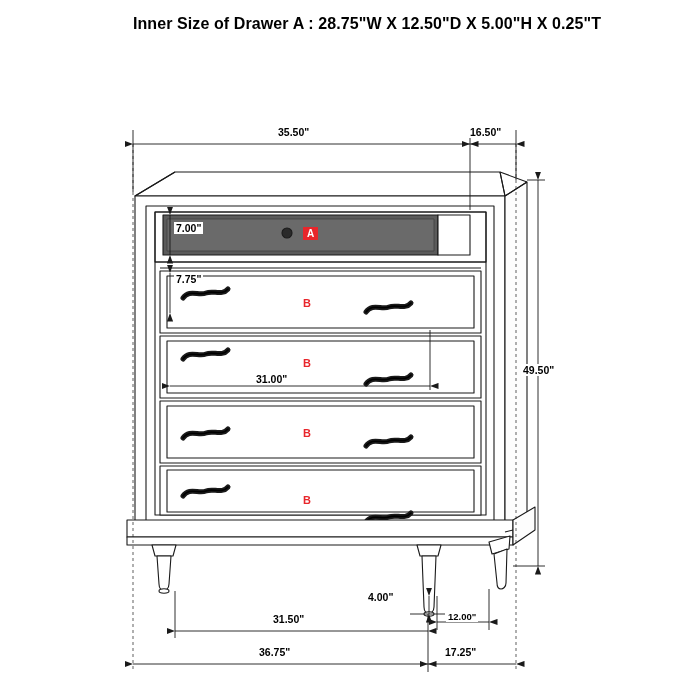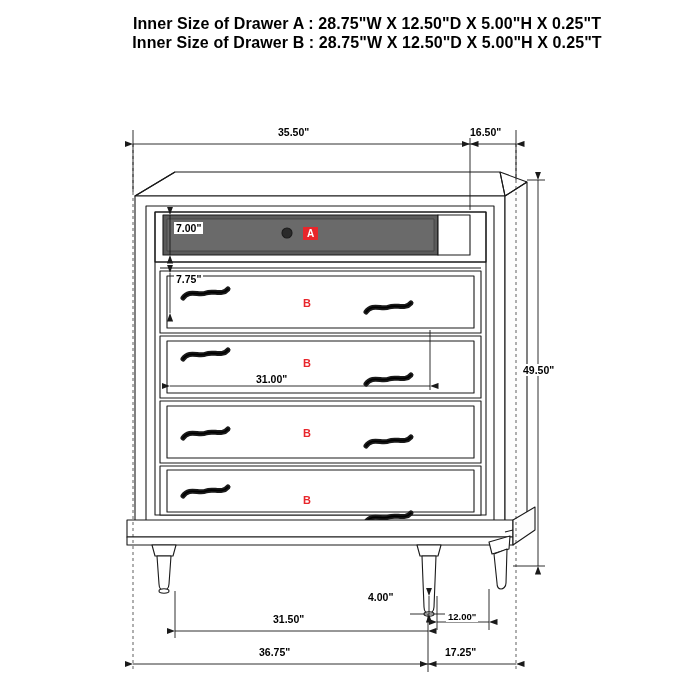--- a/index.html
+++ b/index.html
@@ -66,21 +66,20 @@
     font-weight: bold;
   }
 </style>
 </head>
 <body>
 
 <div id="stage">
 
   <div class="spec-lines">
     <div class="spec-line">Inner Size of Drawer A : 28.75"W X 12.50"D X 5.00"H X  0.25"T</div>
-    <div class="spec-line">Inner Size of Drawer B : 28.75"W X 12.50"D X 5.00"H X  0.25"T</div>
   </div>
 
   <svg class="draw" width="700" height="700" viewBox="0 0 700 700">
     <defs>
       <marker id="arrL" markerWidth="9" markerHeight="7" refX="8.5" refY="3.5" orient="auto" markerUnits="userSpaceOnUse">
         <path d="M8.5,3.5 L0,0.4 L0,6.6 Z" fill="#1a1a1a"></path>
       </marker>
       <marker id="arrR" markerWidth="9" markerHeight="7" refX="0.5" refY="3.5" orient="auto" markerUnits="userSpaceOnUse">
         <path d="M0.5,3.5 L9,0.4 L9,6.6 Z" fill="#1a1a1a"></path>
       </marker>

